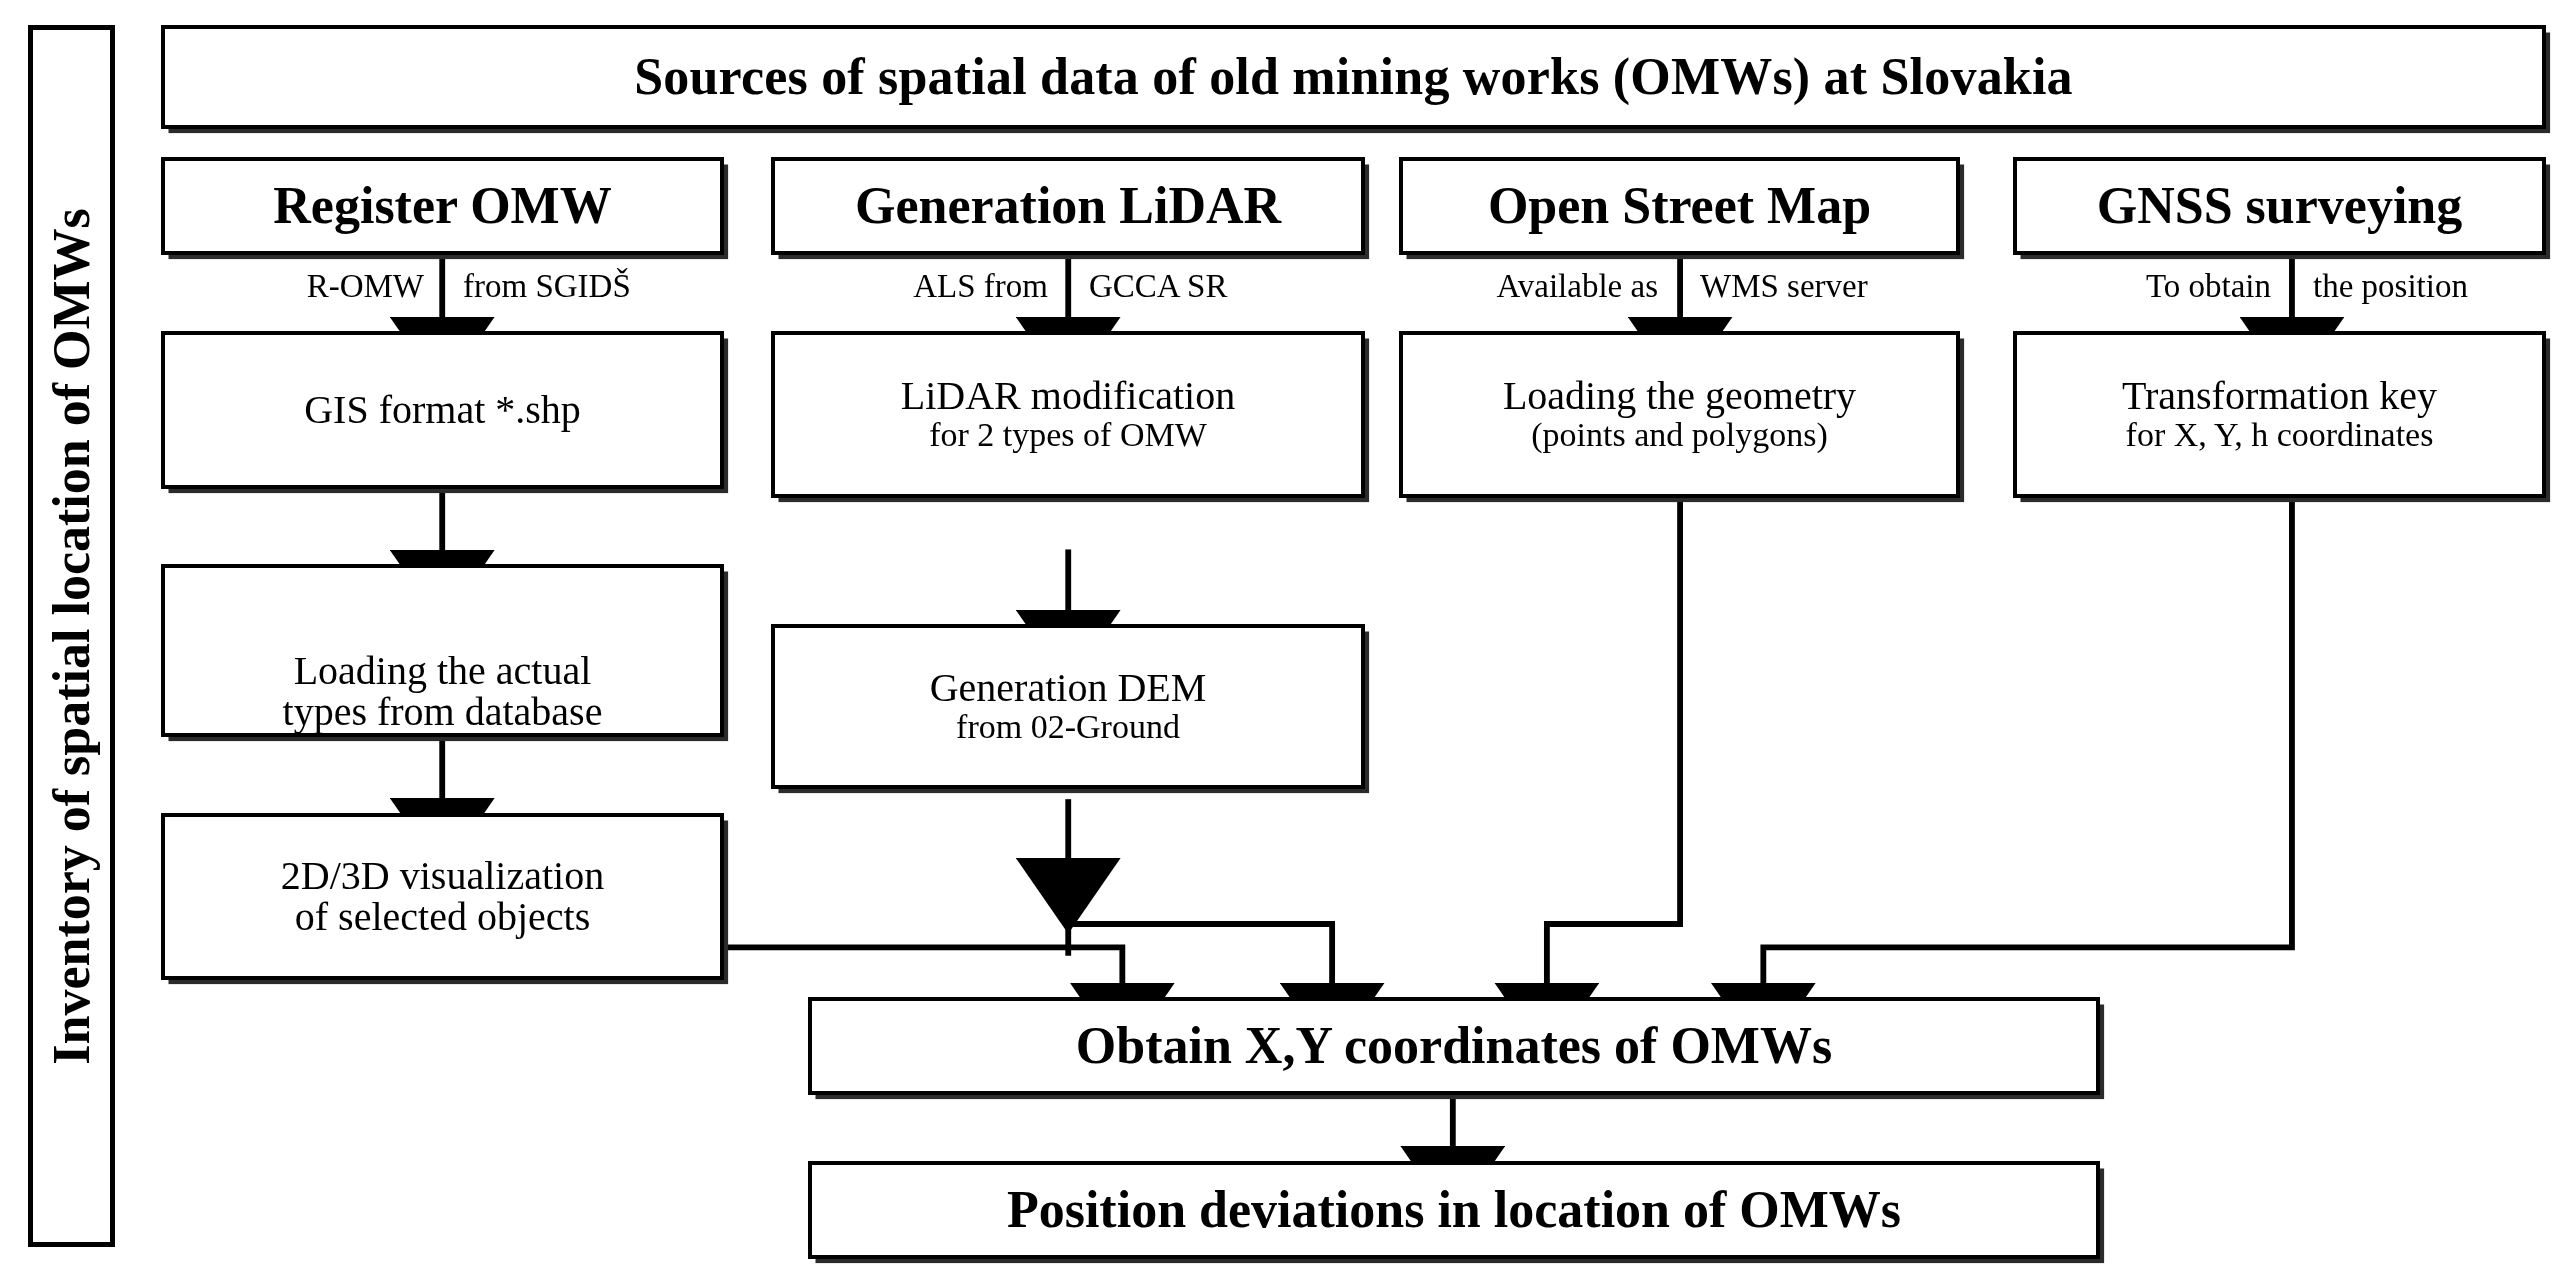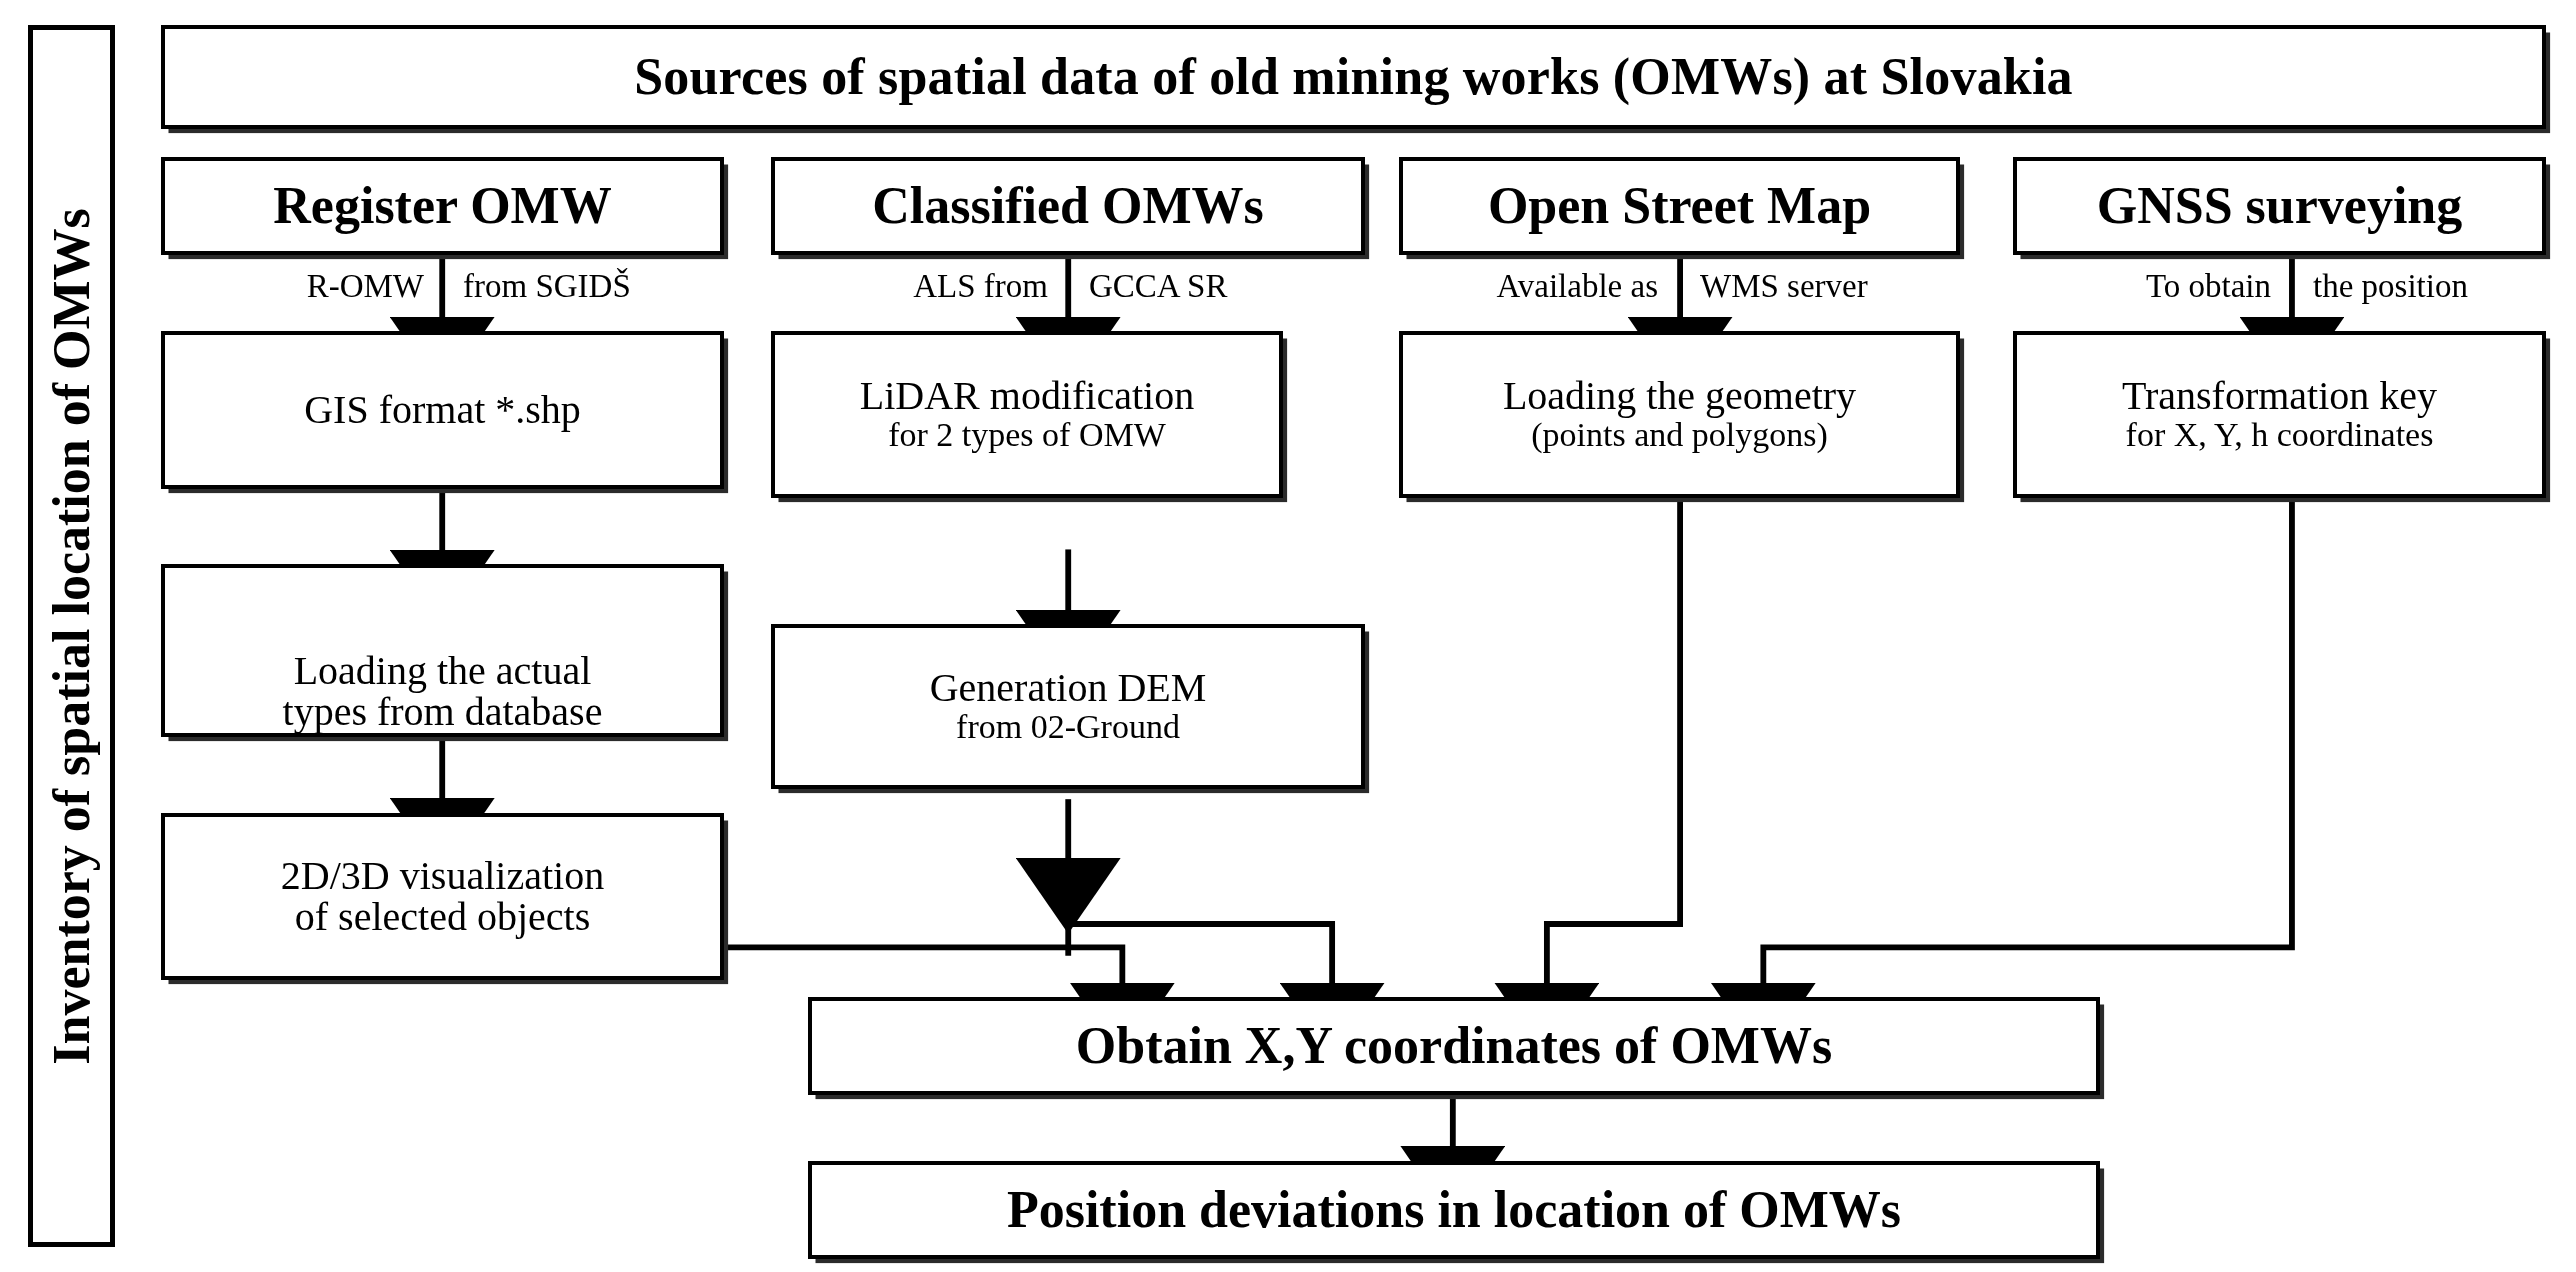--- a/index.html
+++ b/index.html
@@ -72,21 +72,21 @@
   </div>
 
   <div class="box shadow title-main" style="left:161px;top:25px;width:2385px;height:104px;">
     <span>Sources of spatial data of old mining works (OMWs) at Slovakia</span>
   </div>
 
   <div class="box shadow head" style="left:161px;top:157px;width:563px;height:98px;">
     <span>Register OMW</span>
   </div>
   <div class="box shadow head" style="left:771px;top:157px;width:594px;height:98px;">
-    <span>Classified OMWs</span>
+    <span>Generation LiDAR</span>
   </div>
   <div class="box shadow head" style="left:1399px;top:157px;width:561px;height:98px;">
     <span>Open Street Map</span>
   </div>
   <div class="box shadow head" style="left:2013px;top:157px;width:533px;height:98px;">
     <span>GNSS surveying</span>
   </div>
 
   <div class="edge-label left" style="left:209px;top:268px;width:215px;">R-OMW</div>
   <div class="edge-label right" style="left:463px;top:268px;width:258px;">from SGIDŠ</div>
@@ -105,21 +105,21 @@
   </div>
   <div class="box shadow" style="left:161px;top:564px;width:563px;height:173px;justify-content:flex-end;">
     <span class="body-lg">Loading the actual</span>
     <span class="body-lg">types from database</span>
   </div>
   <div class="box shadow" style="left:161px;top:813px;width:563px;height:167px;">
     <span class="body-lg">2D/3D visualization</span>
     <span class="body-lg">of selected objects</span>
   </div>
 
-  <div class="box shadow" style="left:771px;top:331px;width:512px;height:167px;">
+  <div class="box shadow" style="left:771px;top:331px;width:594px;height:167px;">
     <span class="body-lg">LiDAR modification</span>
     <span class="body-sm">for 2 types of OMW</span>
   </div>
   <div class="box shadow" style="left:771px;top:624px;width:594px;height:165px;">
     <span class="body-lg">Generation DEM</span>
     <span class="body-sm">from 02-Ground</span>
   </div>
 
   <div class="box shadow" style="left:1399px;top:331px;width:561px;height:167px;">
     <span class="body-lg">Loading the geometry</span>

